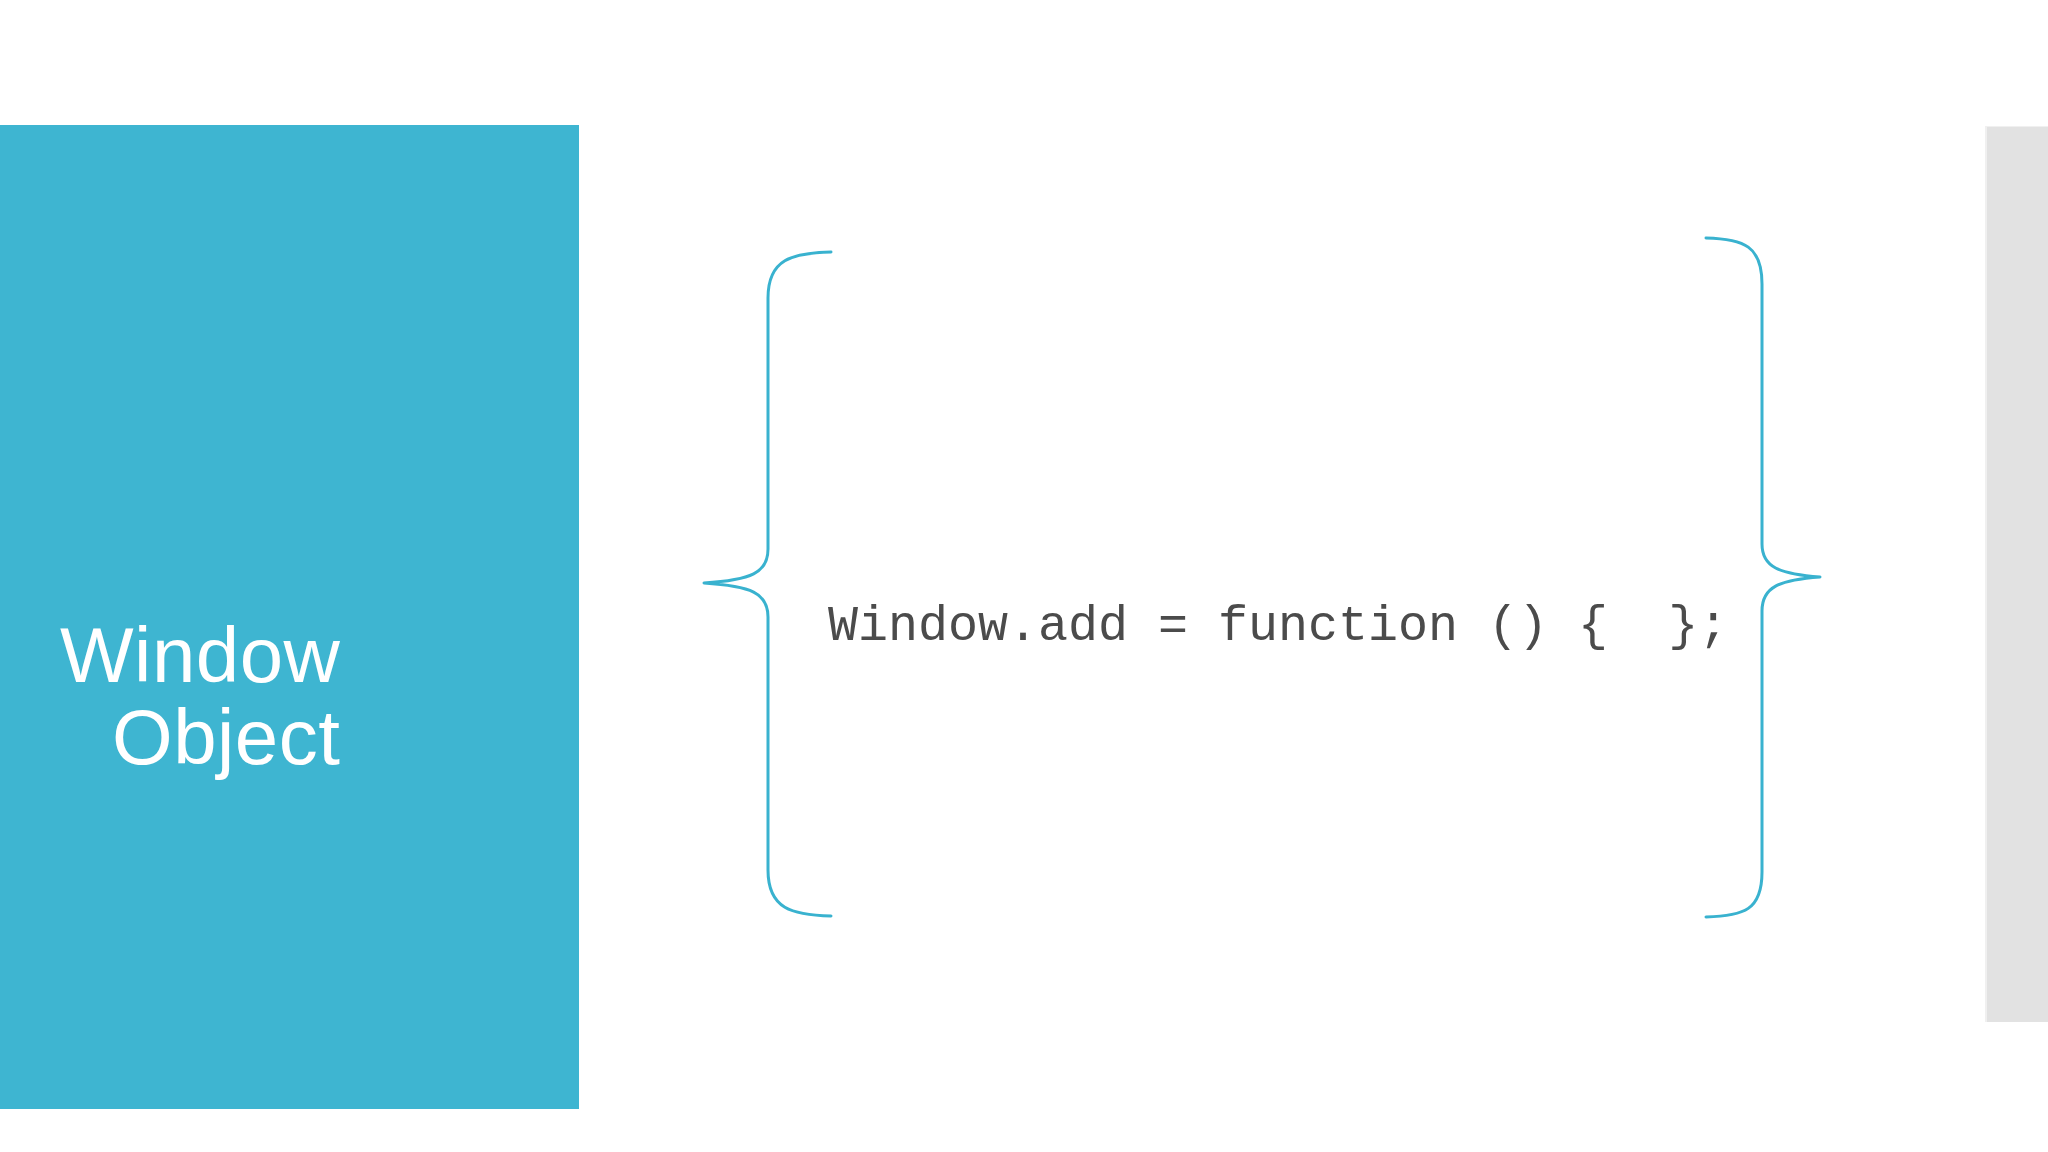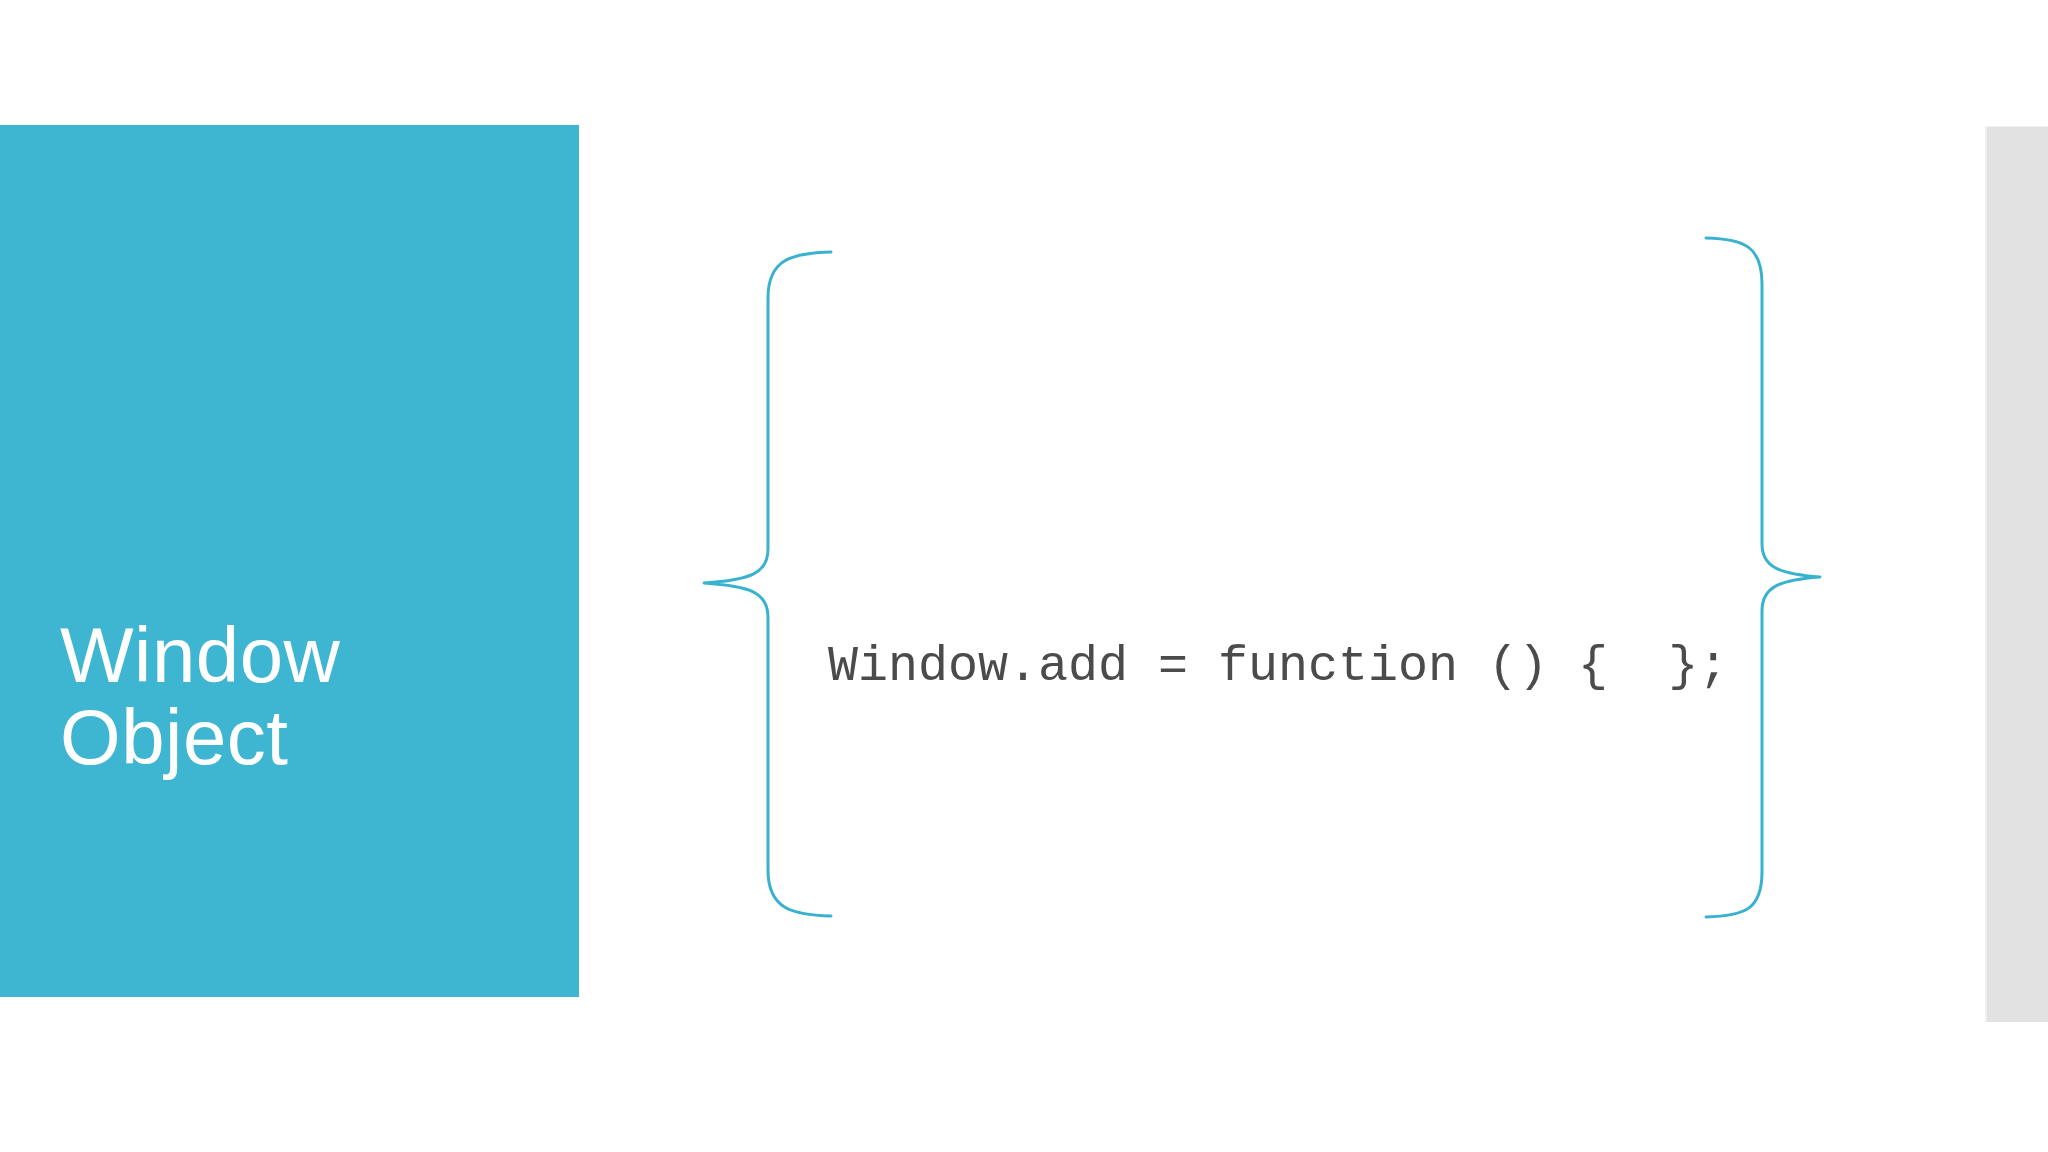--- a/index.html
+++ b/index.html
@@ -13,22 +13,23 @@
     height: 1152px;
     overflow: hidden;
     background: var(--bg, #ffffff);
     font-family: "Liberation Sans", sans-serif;
   }
   .title-panel {
     position: absolute;
     left: 0;
     top: 125px;
     width: 579px;
-    height: 872px;
+    height: 984px;
     background: var(--accent, #3eb5d1);
+    text-align: right;
   }
   .slide-title {
     position: absolute;
     left: 60px;
     top: 489px;
     font-size: 78px;
     line-height: 82px;
     font-weight: 300;
     letter-spacing: 0.5px;
     color: var(--title-text, #ffffff);
@@ -41,21 +42,21 @@
     width: 63px;
     height: 896px;
     background: var(--side-bar, #e2e2e2);
     border-left: 2px solid #f0f0f0;
     border-top: 1px solid #f0f0f0;
     box-sizing: border-box;
   }
   .code-block {
     position: absolute;
     left: 828px;
-    top: 504px;
+    top: 464px;
     font-family: "Liberation Mono", monospace;
     font-size: 50px;
     line-height: 65px;
     color: var(--code-text, #4b4b4b);
     white-space: pre;
   }
   .brace-overlay {
     position: absolute;
     left: 0;
     top: 0;

